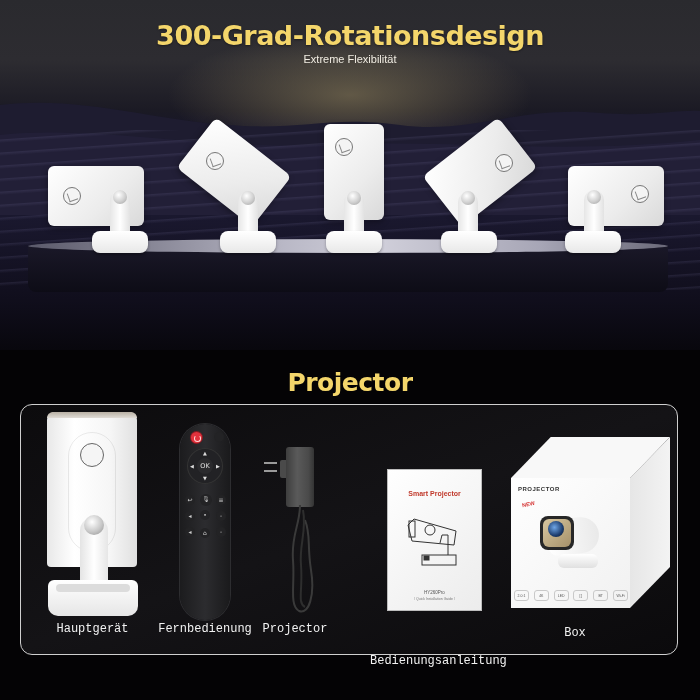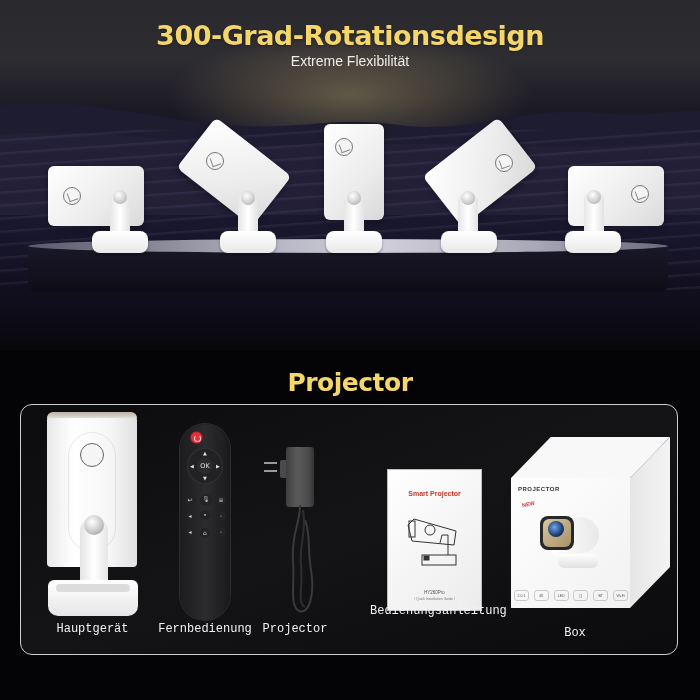--- a/index.html
+++ b/index.html
@@ -24,21 +24,21 @@
     opacity: .8;
   }
   .title {
     position: absolute; left: 0; width: 700px; top: 20px; text-align: center;
     color: #f4d66b; font-family: "DejaVu Sans", sans-serif; font-weight: bold;
     font-size: 27px; letter-spacing: -0.5px;
     text-shadow: 0 1px 2px rgba(0,0,0,.4);
   }
   .subtitle {
     position: absolute; left: 0; width: 700px; top: 53px; text-align: center;
-    color: #f0ece2; font-size: 14px; font-family: "Liberation Sans", sans-serif;
+    color: #f0ece2; font-size: 11px; font-family: "Liberation Sans", sans-serif;
   }
 
   
   .stage-top {
     position: absolute; left: 28px; top: 239px; width: 640px; height: 14px;
     border-radius: 50%;
     background: linear-gradient(90deg, #5a596a 0%, #b9b8c6 40%, #d0cfda 55%, #a7a6b6 80%, #6a6978 100%);
   }
   .stage-body {
     position: absolute; left: 28px; top: 246px; width: 640px; height: 46px;
@@ -342,21 +342,21 @@
       <path d="M4,10 L10,4 L52,16 L50,30 L8,26 Z"></path>
       <circle cx="26" cy="15" r="5"></circle>
       <rect x="5" y="6" width="6" height="16"></rect>
       <path d="M36,28 L38,20 L44,20 L44,40"></path>
       <rect x="18" y="40" width="34" height="10"></rect>
       <rect x="20" y="41" width="5" height="4" fill="#333"></rect>
     </g>
   </svg>
   <div class="manual-model">HY260Pro</div>
   <div class="manual-sub">/ Quick Installation Guide /</div>
-  <div class="label" style="left:370px;top:604px;width:130px;">Bedienungsanleitung</div>
+  <div class="label" style="left:370px;top:654px;width:130px;">Bedienungsanleitung</div>
 </div>
 
 <div>
   <div class="box-top"></div>
   <div class="box-side"></div>
   <div class="box-front"></div>
   <div class="box-brand">PROJECTOR</div>
   <div class="box-new">NEW</div>
   <div class="box-proj-body"></div>
   <div class="box-lens-ring"></div>

